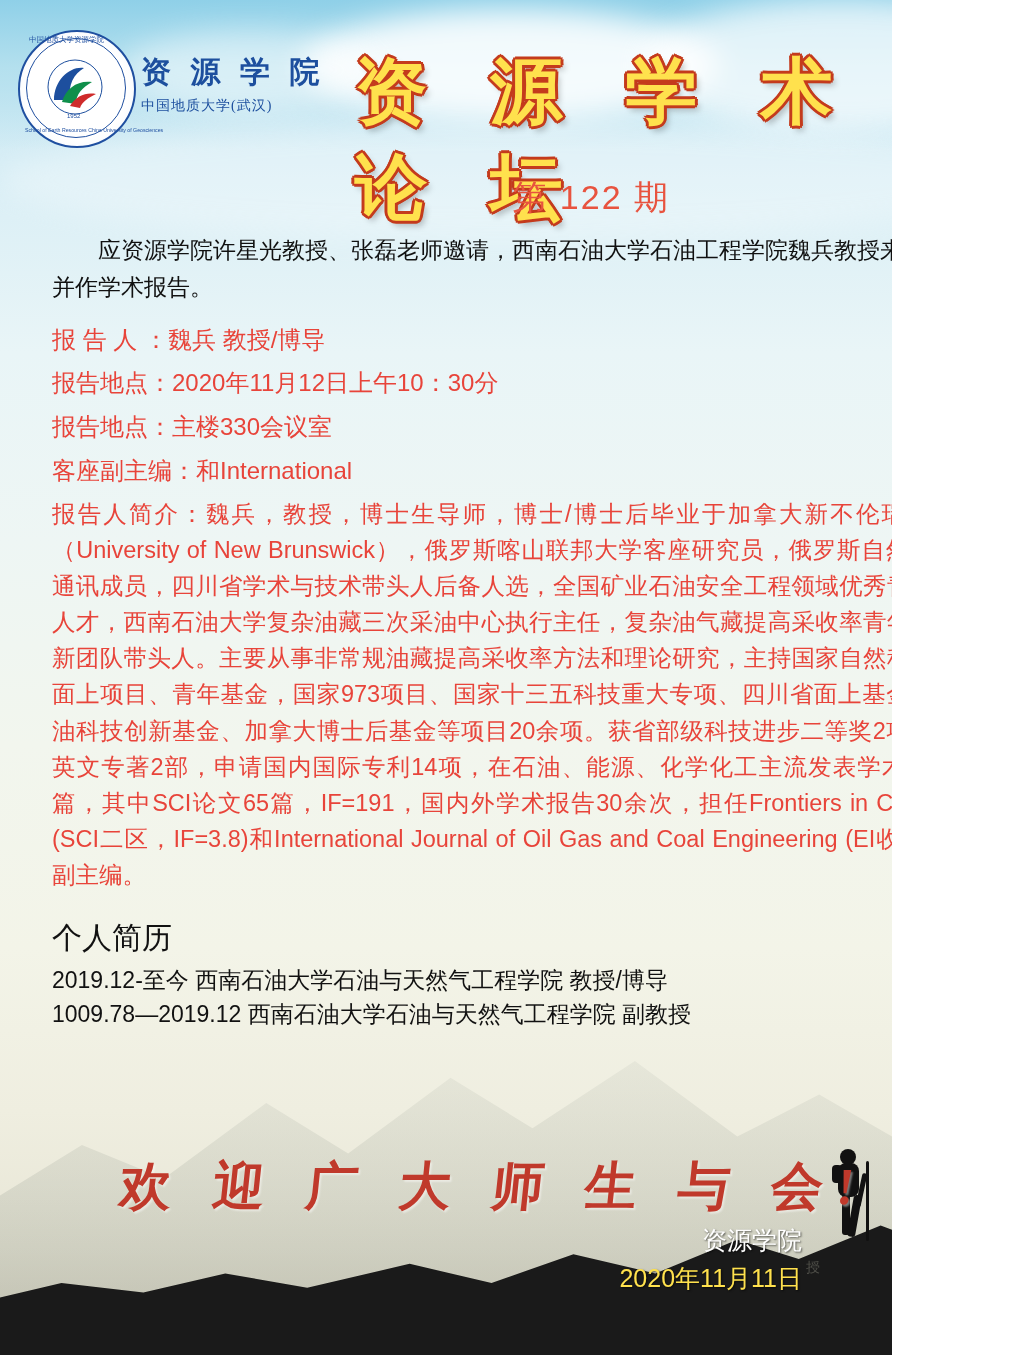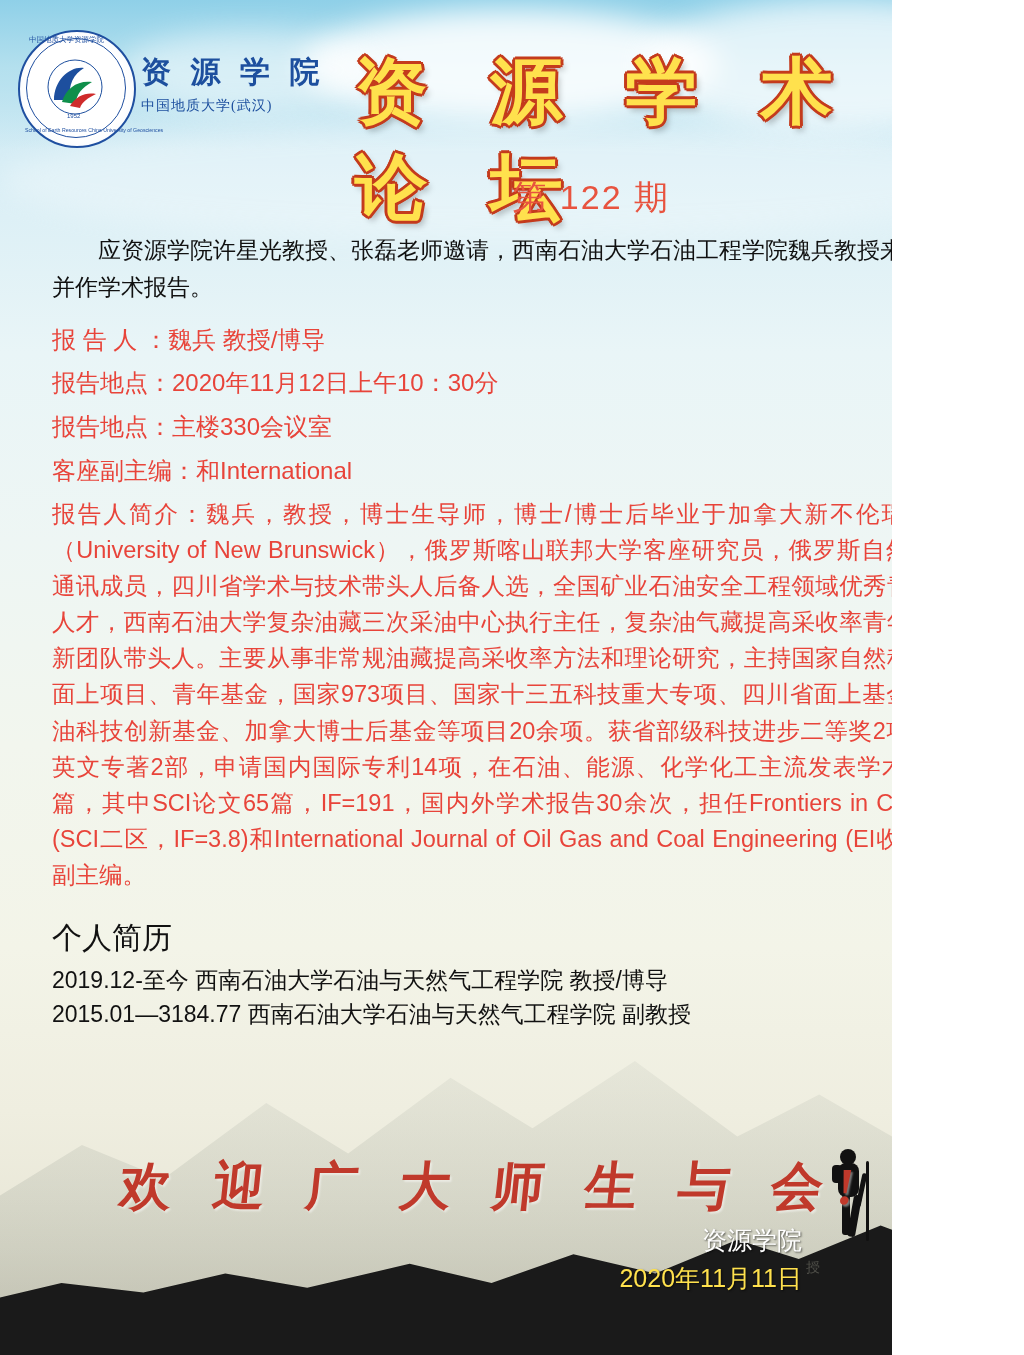--- a/index.html
+++ b/index.html
@@ -255,21 +255,21 @@
     <div class="field">
       <span class="lbl">客座副主编：</span><span>和International</span>
     </div>
 
     <div class="bio">
       <span>报告人简介：</span><span>魏兵，教授，博士生导师，博士/博士后毕业于加拿大新不伦瑞克大学（University of New Brunswick），俄罗斯喀山联邦大学客座研究员，俄罗斯自然科学院通讯成员，四川省学术与技术带头人后备人选，全国矿业石油安全工程领域优秀青年科技人才，西南石油大学复杂油藏三次采油中心执行主任，复杂油气藏提高采收率青年科技创新团队带头人。主要从事非常规油藏提高采收率方法和理论研究，主持国家自然科学基金面上项目、青年基金，国家973项目、国家十三五科技重大专项、四川省面上基金、中石油科技创新基金、加拿大博士后基金等项目20余项。获省部级科技进步二等奖2项，出版英文专著2部，申请国内国际专利14项，在石油、能源、化学化工主流发表学术论文84篇，其中SCI论文65篇，IF=191，国内外学术报告30余次，担任Frontiers in Chemistry (SCI二区，IF=3.8)和International Journal of Oil Gas and Coal Engineering (EI收录)客座副主编。</span>
     </div>
 
     <div class="cv-title">个人简历</div>
     <div class="cv-line">2019.12-至今  西南石油大学石油与天然气工程学院  教授/博导</div>
-    <div class="cv-line">2015.01—3184.77  西南石油大学石油与天然气工程学院  副教授</div>
+    <div class="cv-line">1009.78—2019.12  西南石油大学石油与天然气工程学院  副教授</div>
   </div>
 
   <div class="welcome">欢 迎 广 大 师 生 与 会!</div>
 
   <div class="ghost">授</div>
 
   <div class="sign">
     <div class="org">资源学院</div>
     <div class="date">2020年11月11日</div>
   </div>

